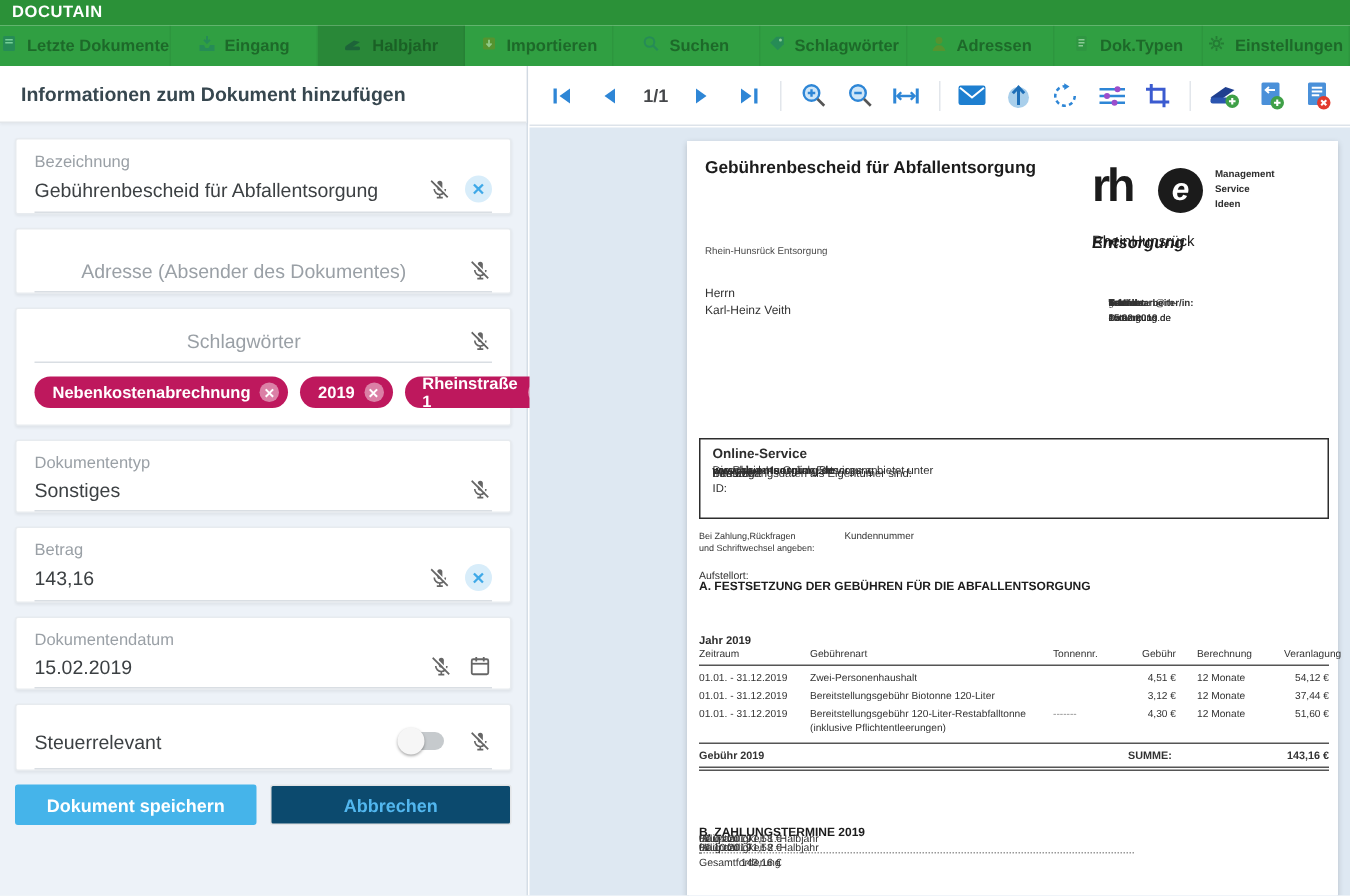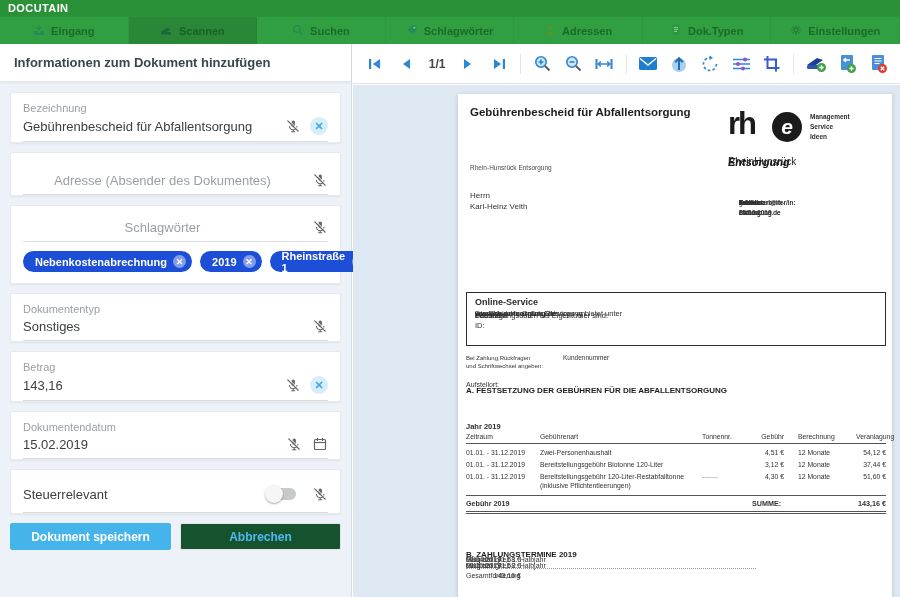--- a/index.html
+++ b/index.html
@@ -27,34 +27,34 @@
   .f-label { font-size:11px; color:#9aa0a6; padding-top:2px; }
   .f-row { display:flex; align-items:center; border-bottom:1px solid #d9dee3; padding:3px 0 6px; min-height:24px; }
   .f-value { font-size:13px; color:#3c4043; flex:1; }
   .f-placeholder { font-size:13px; color:#9aa0a6; flex:1;text-align:center; }
   .mic { width:16px; height:16px; margin-left:10px; flex:none; }
   .clear-btn { width:18px; height:18px; border-radius:50%; background:#d8edfa; color:#3fa9e8;
                font-size:11px; font-weight:bold; display:flex; align-items:center; justify-content:center;
                margin-left:9px; cursor:pointer; flex:none; }
   .cal { width:16px; height:16px; margin-left:10px; flex:none; }
   .chips { display:flex; gap:8px; padding:9px 0 11px; }
-  .chip { background:#1d4ed8; color:#fff; font-size:11px; font-weight:bold; height:21px;
+  .chip { background:#be185d; color:#fff; font-size:11px; font-weight:bold; height:21px;
           border-radius:11px; display:flex; align-items:center; gap:6px; padding:0 6px 0 12px; cursor:pointer; }
   .chip-x { width:13px; height:13px; border-radius:50%; background:rgba(255,255,255,.45);
             display:flex; align-items:center; justify-content:center; font-size:9px; color:#fff; cursor:pointer; }
   .switch-row { display:flex; align-items:center; padding:9px 0 10px; border-bottom:1px solid #d9dee3; }
   .switch-label { flex:1; font-size:13px; color:#3c4043; }
   .toggle { width:28px; height:12px; border-radius:6px; background:#c6cacd; position:relative; margin-right:16px; cursor:pointer; }
   .toggle-knob { position:absolute; left:-3px; top:-3px; width:18px; height:18px; border-radius:50%;
                  background:#f6f6f6; box-shadow:0 1px 2px rgba(0,0,0,.35); }
   .btn-row { display:flex; gap:9px; margin-top:1px; }
   .btn { flex:1; height:27px; font-size:12px; font-weight:bold; border-radius:2px;
          display:flex; align-items:center; justify-content:center; cursor:pointer; }
   .btn-primary { background:#45b4ea; color:#fff; border:1px solid #45b4ea; }
-  .btn-secondary { background:#14532d; color:#52b7ef; border:1px solid #e2e4e6; }
+  .btn-secondary { background:#0c4a6e; color:#52b7ef; border:1px solid #e2e4e6; }
 
   
   .right { position:absolute; top:44px; left:353px; right:0; bottom:0; }
   .viewer-toolbar { height:40px; background:#fff; border-bottom:1px solid #dde3ea;
                     display:flex; align-items:center; padding:0 10px; gap:6px; }
   .vt-btn { width:25px; height:25px; display:flex; align-items:center; justify-content:center; cursor:pointer; }
   .vt-sep { width:1px; height:20px; background:#e2e6eb; margin:0 3px; }
   .page-indicator { font-size:12px; font-weight:bold; color:#45474a; margin:0 4px; }
 
   .preview { position:absolute; top:41px; left:0; right:0; bottom:0; background:#dee8f2; overflow:hidden; }
@@ -114,31 +114,46 @@
   .gesamt { margin-top:4px; border-top:1px dotted #999; padding-top:3px; }
 </style>
 </head>
 <body>
 
 <div class="titlebar">DOCUTAIN</div>
 
 <div class="tabbar">
   <div class="tab">
     <span><svg width="12" height="12" viewBox="0 0 12 12">
+          <rect x="2" y="1" width="8" height="10" rx="1" fill="#1d7a6b"></rect>
+          <rect x="3.5" y="3" width="5" height="1" fill="#bfe"></rect>
+          <rect x="3.5" y="5" width="5" height="1" fill="#bfe"></rect>
+        </svg></span>
+    <span>Letzte Dokumente</span>
+  </div>
+  <div class="tab">
+    <span><svg width="12" height="12" viewBox="0 0 12 12">
           <path d="M1 7h3l1 2h2l1-2h3v4H1z" fill="#1d7a6b"></path>
           <path d="M6 1v4M4 3.5 6 5.5 8 3.5" stroke="#1d7a6b" stroke-width="1.3" fill="none"></path>
         </svg></span>
     <span>Eingang</span>
   </div>
   <div class="tab active">
     <span><svg width="13" height="12" viewBox="0 0 13 12">
           <path d="M1 8 7 4l4 1-6 4z" fill="#13413a"></path>
           <rect x="1" y="8" width="10" height="2.5" rx="1" fill="#13413a"></rect>
         </svg></span>
-    <span>Scannen</span>
+    <span>Halbjahr</span>
+  </div>
+  <div class="tab">
+    <span><svg width="12" height="12" viewBox="0 0 12 12">
+          <rect x="2" y="2" width="8" height="8" rx="1" fill="#7a8a1d"></rect>
+          <path d="M6 3.5v4M4.3 6 6 7.8 7.7 6" stroke="#eef5cf" stroke-width="1.2" fill="none"></path>
+        </svg></span>
+    <span>Importieren</span>
   </div>
   <div class="tab">
     <span><svg width="12" height="12" viewBox="0 0 12 12">
           <circle cx="5" cy="5" r="3.2" fill="none" stroke="#1d7a6b" stroke-width="1.4"></circle>
           <path d="M7.5 7.5 10.5 10.5" stroke="#1d7a6b" stroke-width="1.6"></path>
         </svg></span>
     <span>Suchen</span>
   </div>
   <div class="tab">
     <span><svg width="12" height="12" viewBox="0 0 12 12">

